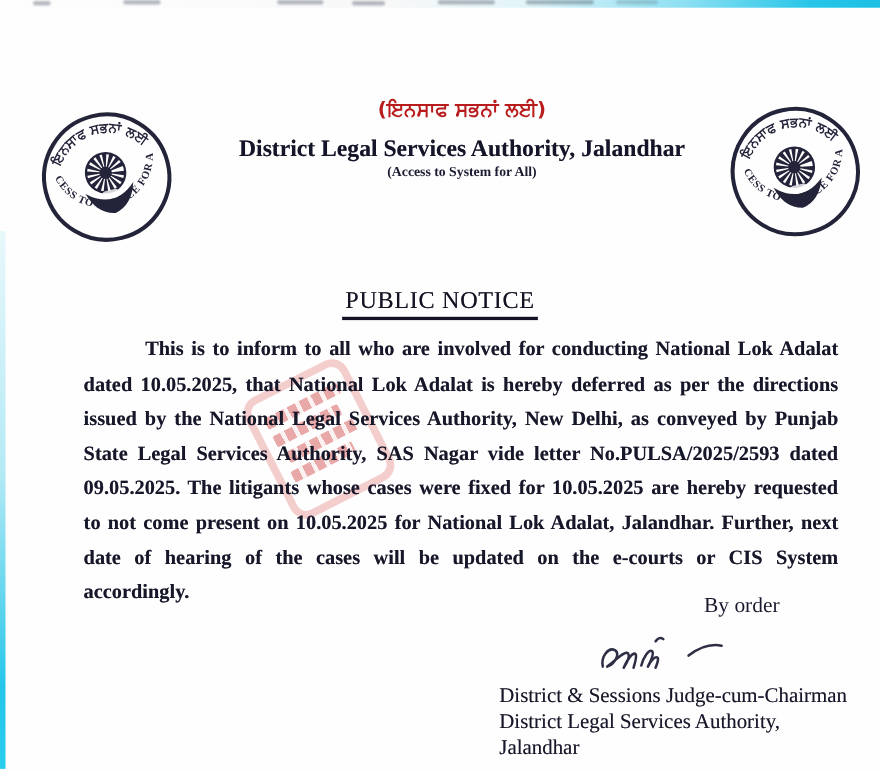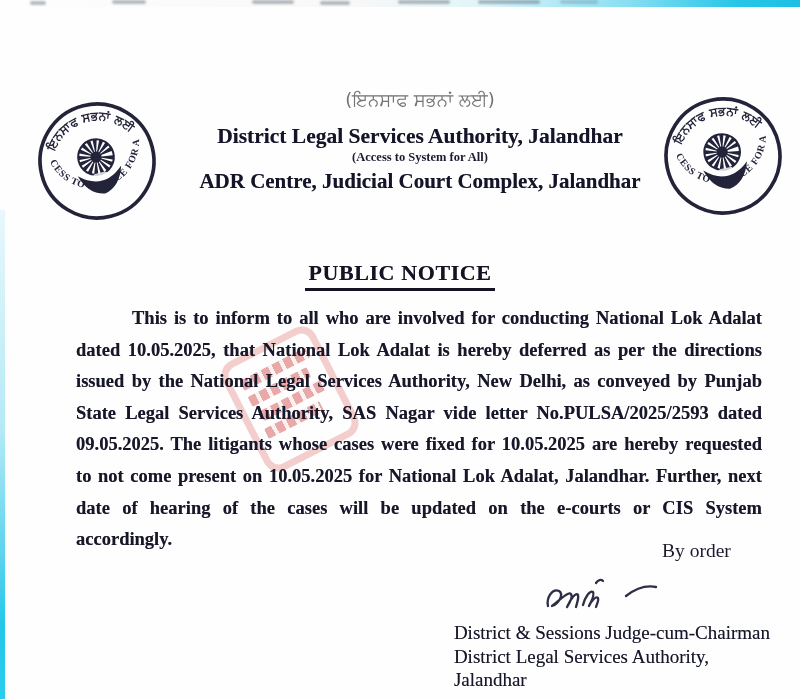--- a/index.html
+++ b/index.html
@@ -28,28 +28,28 @@
   .seal-left{left:36px;top:100px;transform:rotate(-14deg);}
   .seal-right{left:662px;top:95px;transform:rotate(-12deg);}
   .seal svg{width:100%;height:100%;}
   
   .letterhead{position:absolute;left:140px;top:76px;width:560px;text-align:center;}
   .pa-title{
     font-family:"DejaVu Sans",sans-serif;font-weight:bold;
     font-size:31px;line-height:1.15;margin:0;color:#181828;
     text-shadow:0 0 0.6px rgba(24,24,40,.6);
   }
-  .pa-sub{font-family:"DejaVu Sans",sans-serif;font-size:18px;font-weight:normal;margin-top:13px;color:#737373;}
+  .pa-sub{font-family:"DejaVu Sans",sans-serif;font-size:18px;font-weight:bold;margin-top:13px;color:#b91c1c;}
   .en-title{font-size:21.5px;font-weight:bold;margin-top:13px;color:#15152a;text-shadow:0 0 .5px rgba(21,21,42,.55);}
   .en-tag{font-size:12.5px;font-weight:bold;margin-top:1px;color:#1a1a30;}
   .en-addr{font-size:21px;font-weight:bold;margin-top:4px;color:#15152a;text-shadow:0 0 .5px rgba(21,21,42,.55);}
   
   .notice-head{position:absolute;top:260px;left:0;right:0;text-align:center;}
   .notice-head span{
-    display:inline-block;font-size:22px;font-weight:bold;letter-spacing:.6px;
+    display:inline-block;font-size:22px;font-weight:normal;letter-spacing:.6px;
     color:#131324;border-bottom:3px solid #131324;padding:0 3px 2px 3px;
     text-shadow:0 0 .5px rgba(19,19,36,.6);
   }
   
   .stamp{
     position:absolute;left:238px;top:338px;width:104px;height:122px;
     transform:rotate(-27deg);z-index:1;mix-blend-mode:multiply;
     border:7px solid rgba(224,105,105,0.38);border-radius:16px;
     padding:8px 6px;box-sizing:border-box;opacity:.85;
   }
@@ -59,21 +59,21 @@
       rgba(205,55,55,0.50) 0 8px,rgba(205,55,55,0.08) 8px 12px);
   }
   
   .body-text{
     position:absolute;left:76px;top:303px;width:686px;z-index:2;
     font-size:18.5px;line-height:31.6px;text-align:justify;
     text-indent:56px;color:#17172a;margin:0;
     text-shadow:0 0 .5px rgba(23,23,42,.55);word-spacing:1.5px;font-weight:bold;
   }
   
-  .by-order{position:absolute;left:662px;top:540px;font-size:19.5px;color:#1a1a2e;z-index:2;}
+  .by-order{position:absolute;left:640px;top:540px;font-size:19.5px;color:#1a1a2e;z-index:2;}
   .signature{position:absolute;left:538px;top:566px;width:132px;height:56px;z-index:2;}
   .signoff{
     position:absolute;right:30px;top:621px;
     font-size:19px;line-height:23.5px;color:#17172a;z-index:2;
     text-shadow:0 0 .5px rgba(23,23,42,.5);
   }
 </style>
 </head>
 <body>
 
@@ -129,21 +129,20 @@
       <text font-family="Liberation Serif, serif" font-size="9.6" font-weight="bold" letter-spacing="0.6" fill="#23233a" text-anchor="middle">
         <textPath href="#arcBotR" xlink:href="#arcBotR" startOffset="50%">ACCESS TO JUSTICE FOR ALL</textPath>
       </text>
     </svg>
   </div>
 
   <header class="letterhead">
     <div class="pa-sub">(ਇਨਸਾਫ ਸਭਨਾਂ ਲਈ)</div>
     <div class="en-title">District Legal Services Authority, Jalandhar</div>
     <div class="en-tag">(Access to System for All)</div>
-    <div class="en-addr">ADR Centre, Judicial Court Complex, Jalandhar</div>
   </header>
 
   <div class="notice-head">
     <span>PUBLIC NOTICE</span>
   </div>
 
   <div class="stamp">
     <div class="bar"></div>
     <div class="bar" style="margin-right:10px;"></div>
     <div class="bar" style="margin-left:6px;"></div>

